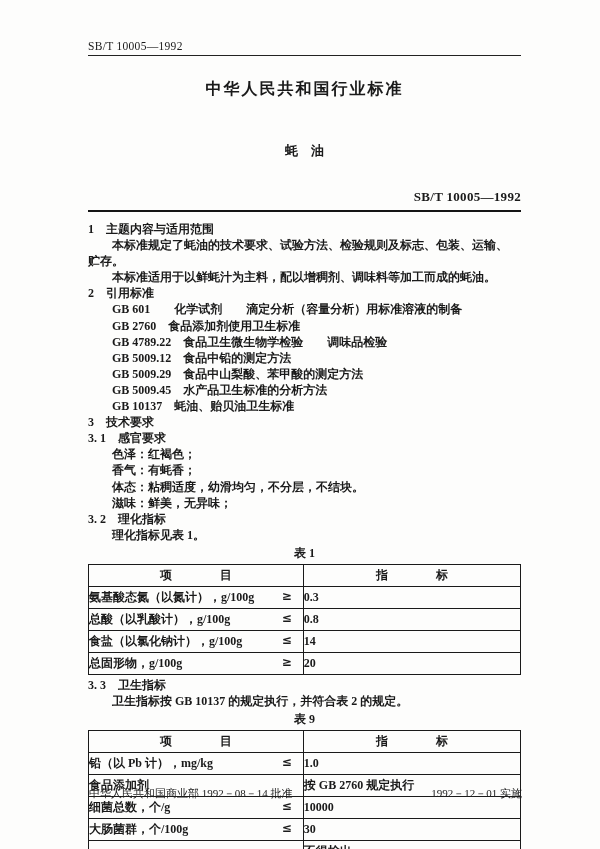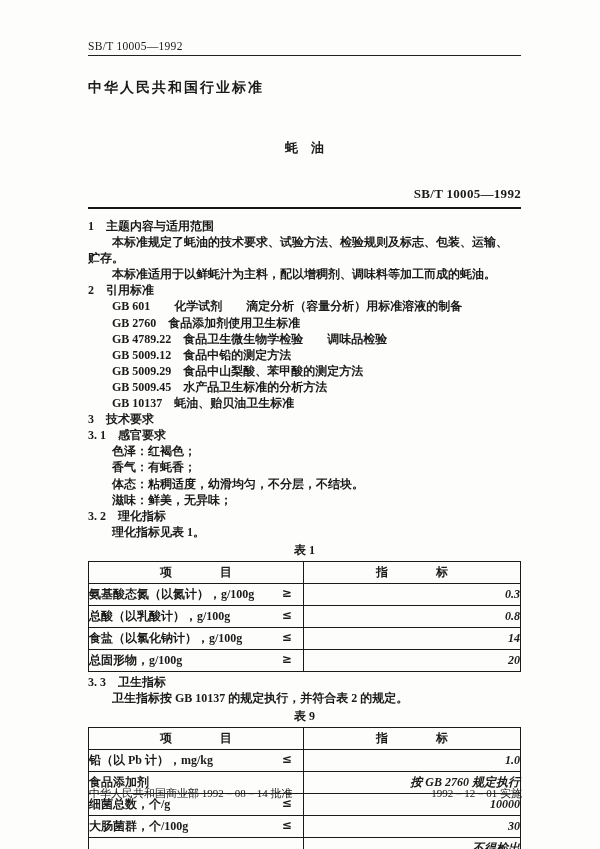--- a/index.html
+++ b/index.html
@@ -4,40 +4,40 @@
 <style>
   html,body{margin:0;padding:0;background:#e8e8e8;}
   .page{
     width:600px;height:849px;background:#fdfdfc;position:relative;
     font-family:"Liberation Serif","DejaVu Serif",serif;color:#1a1a1a;
     overflow:hidden;margin:0 auto;
   }
   .content{position:absolute;left:88px;top:0;width:433px;}
   .doc-num-top{padding-top:40px;font-size:11.5px;letter-spacing:.3px;}
   .rule-thin{border-bottom:1.7px solid #222;margin-top:3px;}
-  .org-title{font-weight:bold;font-size:14px;letter-spacing:2px;margin-top:23px;}
+  .org-title{text-align:center;font-weight:bold;font-size:16px;letter-spacing:2px;margin-top:23px;}
   .doc-title{text-align:center;font-weight:bold;font-size:13px;margin-top:42px;}
   .doc-num-right{text-align:right;font-weight:bold;font-size:13px;margin-top:29px;padding-bottom:5px;letter-spacing:.3px;}
   .rule-thick{border-bottom:2.6px solid #151515;}
   .body-part{margin-top:9px;font-size:12px;font-weight:bold;line-height:16.1px;}
   .body-part.second{margin-top:2px;}
   .line{white-space:nowrap;}
   .line.ind{text-indent:2em;}
   .line.lvl1{margin-left:2em;}
   .tbl-caption{text-align:center;font-weight:bold;font-size:12px;margin:2px 0 2px;}
   table.spec-table{width:100%;border-collapse:collapse;table-layout:fixed;}
   .spec-table th,.spec-table td{
     border:1.6px solid #1a1a1a;font-size:12px;font-weight:bold;
     padding:2px 0 2px;vertical-align:middle;
   }
   .spec-table th{text-align:center;}
   .col-item{width:49.5%;}
   .cell-item{padding-left:7px;padding-right:4px;}
   .item-rel{float:right;padding-right:11px;font-family:"DejaVu Sans","Liberation Sans",sans-serif;font-size:12px;}
-  .cell-value{text-align:right;font-style:italic;}
+  .cell-value{text-align:left;}
   .footer{
     position:absolute;left:89px;right:78px;top:786px;
     display:flex;justify-content:space-between;
     font-size:11px;color:#222;gap:36px;
   }
 </style>
 </head>
 <body>
 
 <div class="page">

